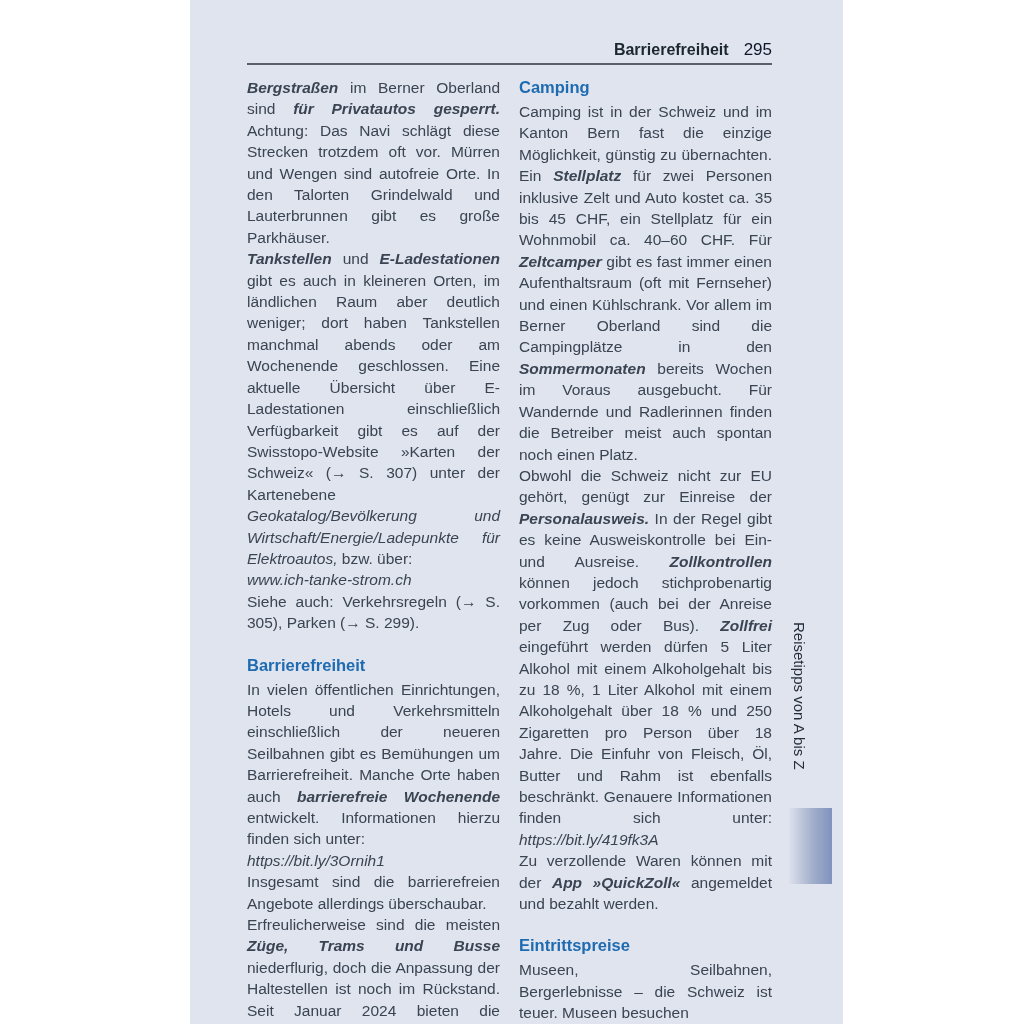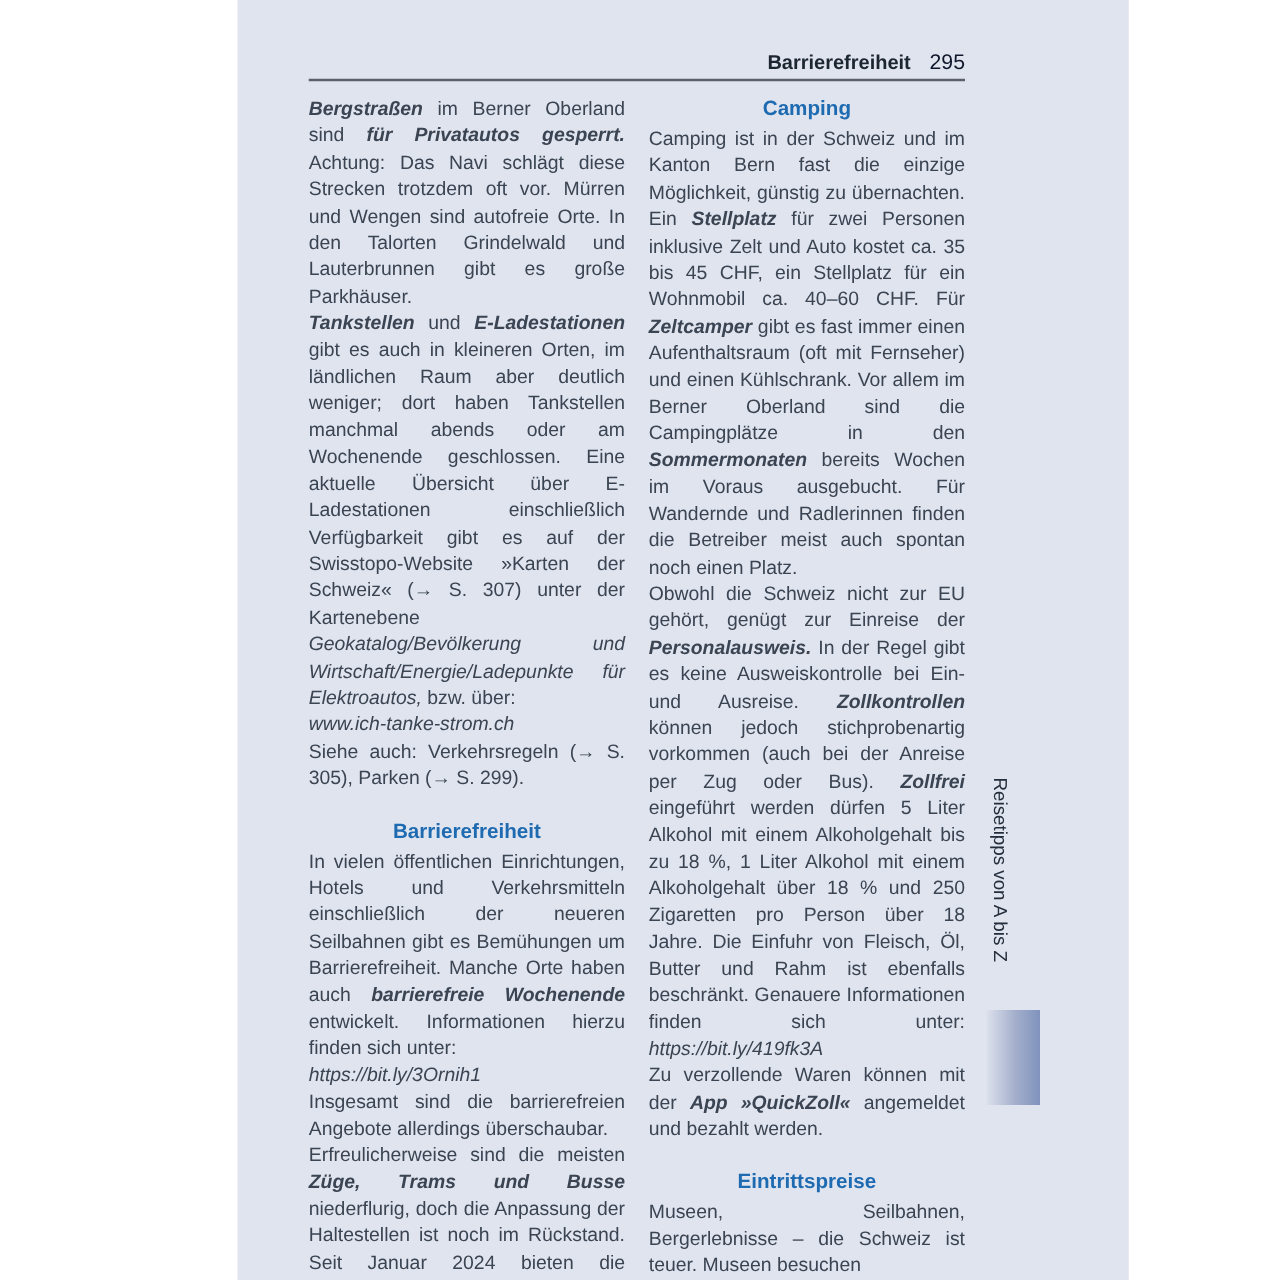--- a/index.html
+++ b/index.html
@@ -2,21 +2,21 @@
 <html lang="de"><head>
 <meta charset="utf-8">
 <style>
   html,body{margin:0;padding:0;}
   body{
     width:1024px;height:1024px;position:relative;overflow:hidden;
     background:#ffffff;
     font-family:"Liberation Sans","DejaVu Sans",sans-serif;
   }
   .page{
-    position:absolute;left:190px;top:0;width:713px;height:1024px;
+    position:absolute;left:190px;top:0;width:653px;height:1024px;
     background:#e0e4ee;
   }
   .content{
     position:absolute;left:57px;top:0;width:525px;
   }
   .page-header{
     display:flex;justify-content:flex-end;align-items:baseline;gap:15px;
     padding-top:40px;padding-bottom:3px;
     border-bottom:2px solid #596069;
   }
@@ -30,21 +30,21 @@
     display:flex;gap:19px;margin-top:12px;
   }
   .col{
     width:253px;
     font-size:15.5px;line-height:21.4px;
     text-align:justify;color:#3a4452;
     hyphens:auto;-webkit-hyphens:auto;
   }
   .col h2{
     font-size:16.5px;line-height:20px;color:#1f6bb2;
-    margin:21px 0 4px 0;text-align:center;
+    margin:21px 0 4px 0;text-align:left;
   }
   .col h2:first-child{margin-top:0;}
   .col p{margin:0;}
   .b{font-weight:bold;font-style:italic;}
   .i{font-style:italic;}
   .vertical-label{
     position:absolute;left:601px;top:622px;height:160px;
     writing-mode:vertical-rl;text-orientation:mixed;
     font-size:15px;color:#232d3b;white-space:nowrap;
   }

